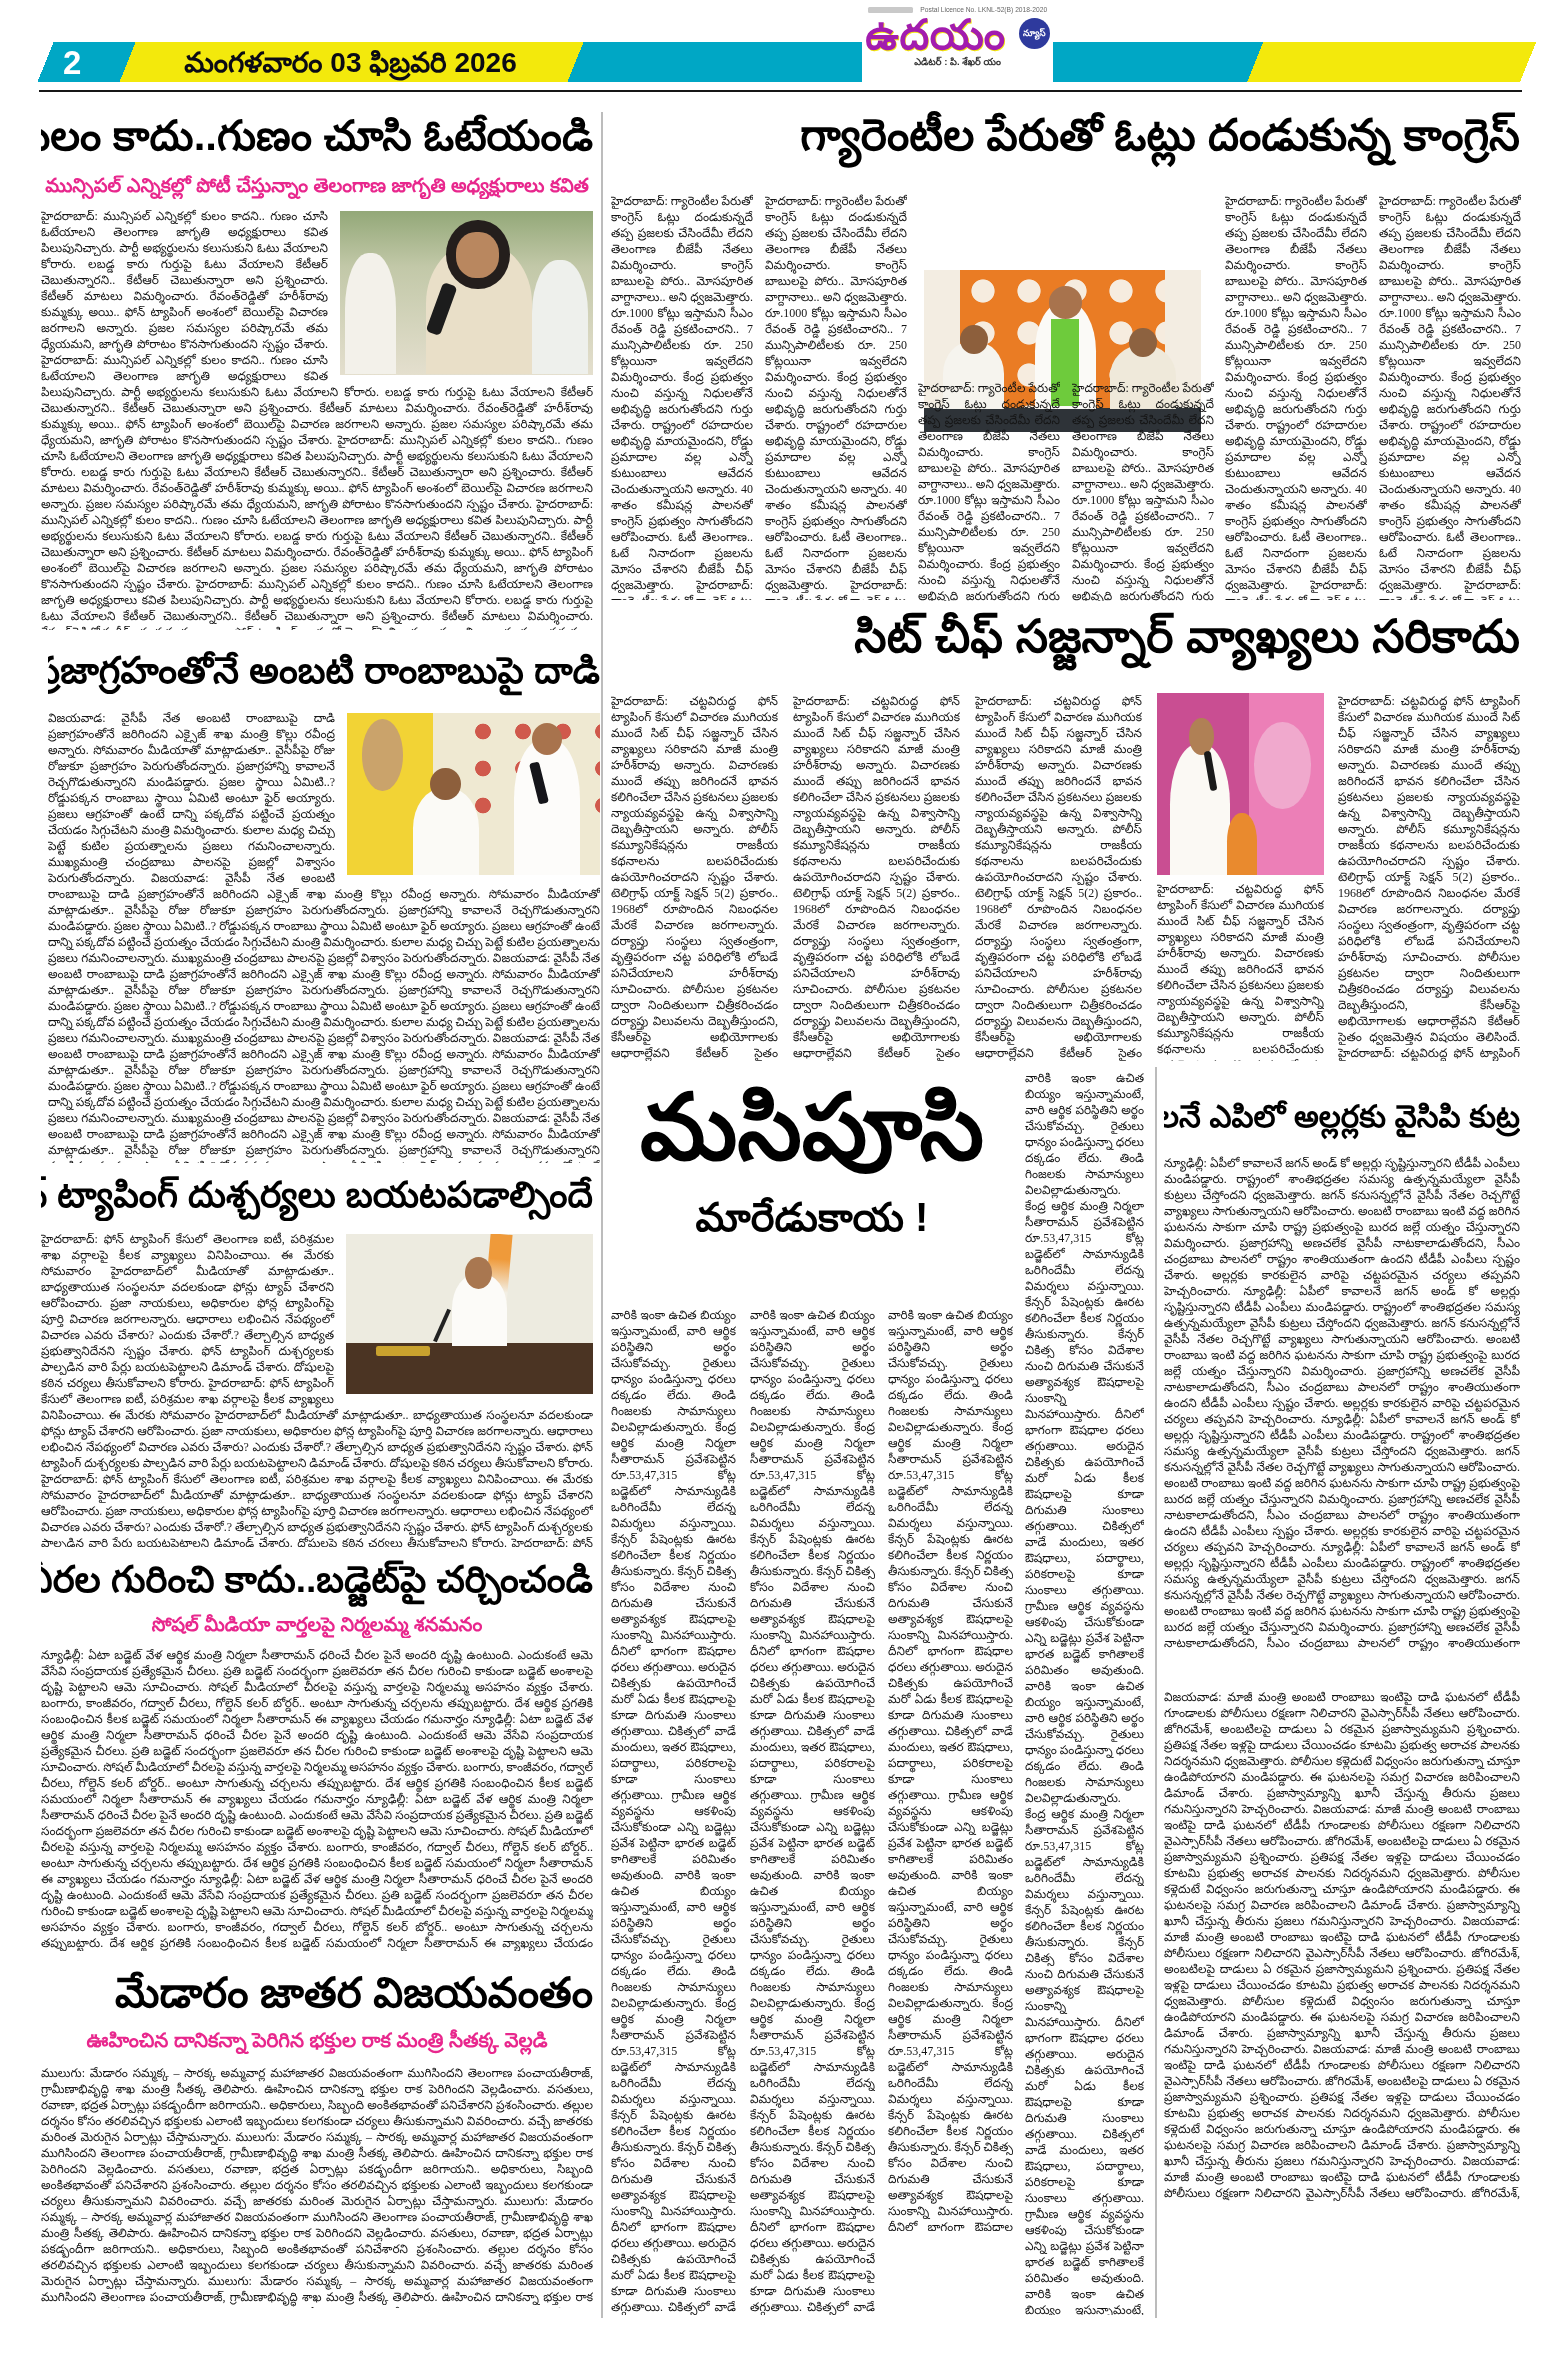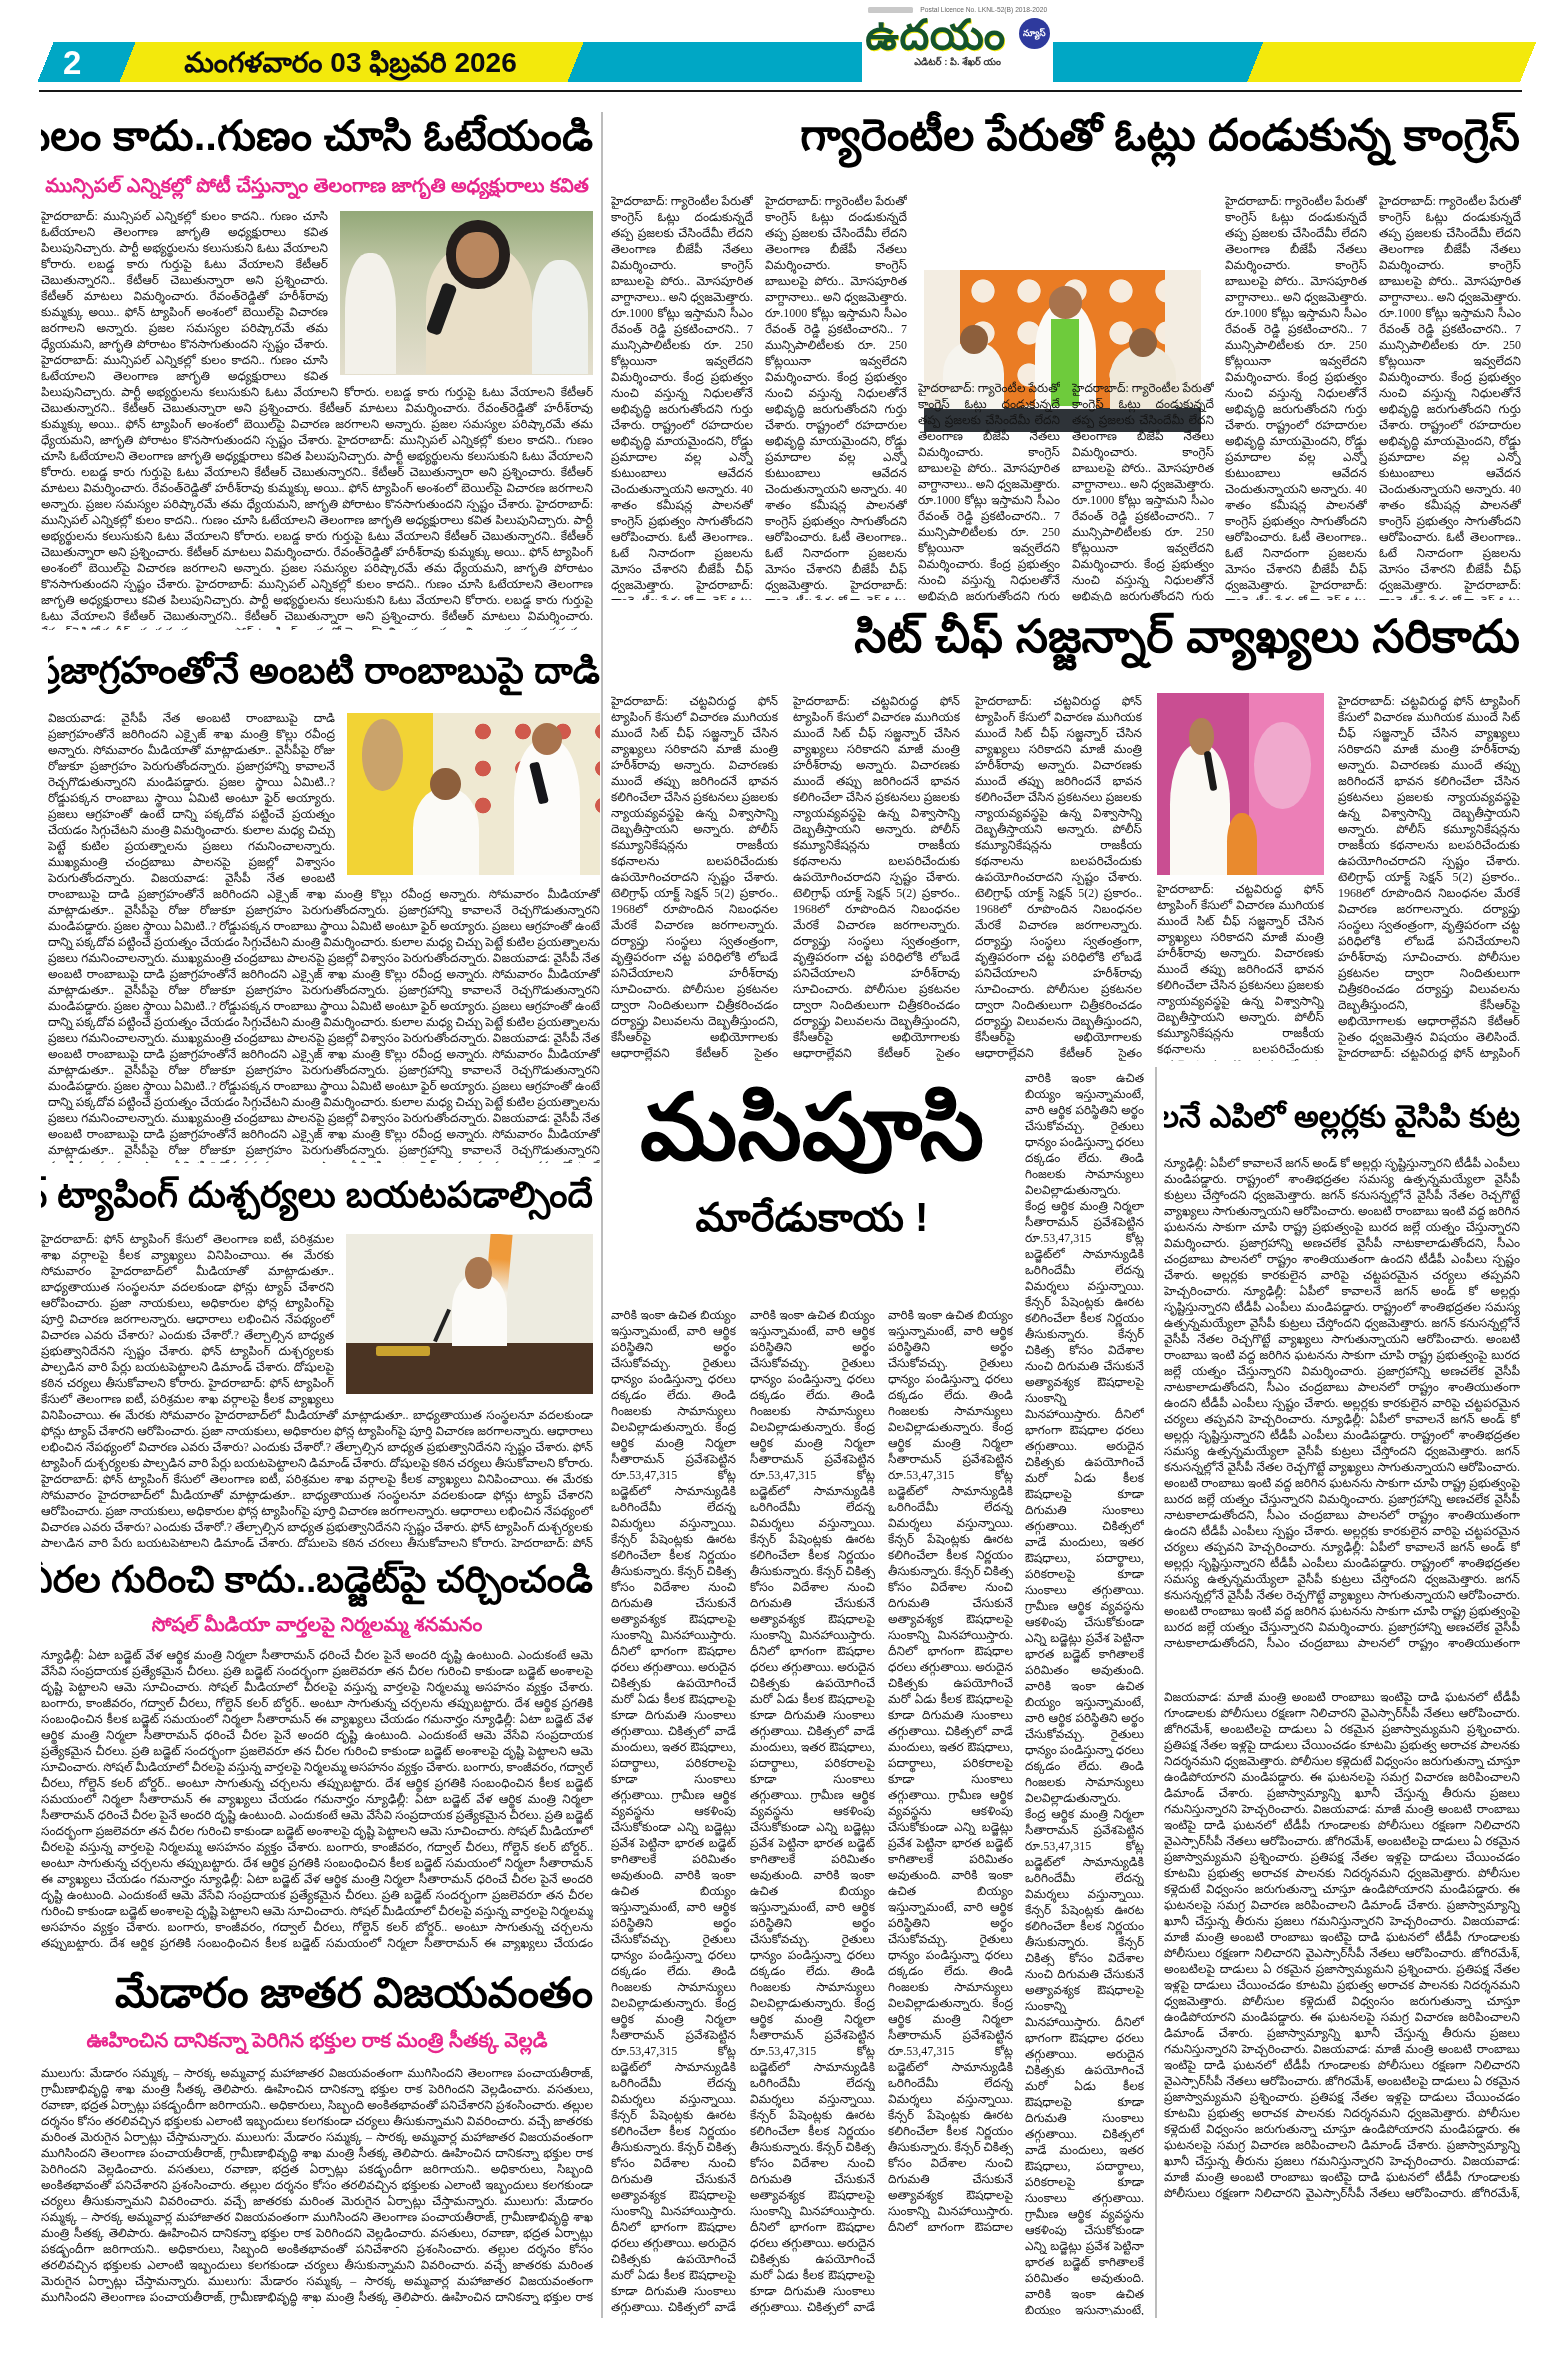--- a/index.html
+++ b/index.html
@@ -18,21 +18,21 @@
            color:#ffffff;line-height:39px;}
   .dateline{position:absolute;left:142px;top:46px;width:417px;height:34px;text-align:center;
             font-family:"Liberation Sans",sans-serif;font-weight:900;font-size:28px;
             color:#0b0b14;line-height:34px;}
   .logobox{position:absolute;left:862px;top:3px;width:191px;height:86px;background:#ffffff;
            text-align:center;z-index:5;}
   .logo-top{display:flex;justify-content:center;gap:7.5px;align-items:center;margin-top:3px;}
   .logo-smallbar{width:45px;height:6px;background:#c9c9c9;border-radius:1.5px;}
   .logo-postal{font-family:"Liberation Sans",sans-serif;font-size:6.7px;color:#666;}
   .logo-name{font-family:"Liberation Sans",sans-serif;font-weight:900;font-size:42px;
-             color:#14532d;line-height:43px;letter-spacing:0.7px;
+             color:#a21caf;line-height:43px;letter-spacing:0.7px;
              text-shadow:0.7px 0.7px 0 #f3e90c;}
   .logo-badge{display:inline-block;width:31px;height:31px;border-radius:50%;background:#2e3a9d;
               color:#fff;font-family:"Liberation Sans",sans-serif;font-size:9px;font-weight:700;
               line-height:31px;vertical-align:13.4px;margin-left:13px;text-shadow:none;}
   .logo-editor{font-family:"Liberation Sans",sans-serif;font-weight:700;font-size:9.7px;color:#333;margin-top:0px;}
   .head-rule{position:absolute;left:39px;top:90px;width:1483px;height:2.2px;background:#161616;}
 
   
   .hl{font-family:"Liberation Sans",sans-serif;font-weight:900;color:#000;
       display:flex;justify-content:flex-end;align-items:flex-start;overflow:hidden;line-height:1.12;}

